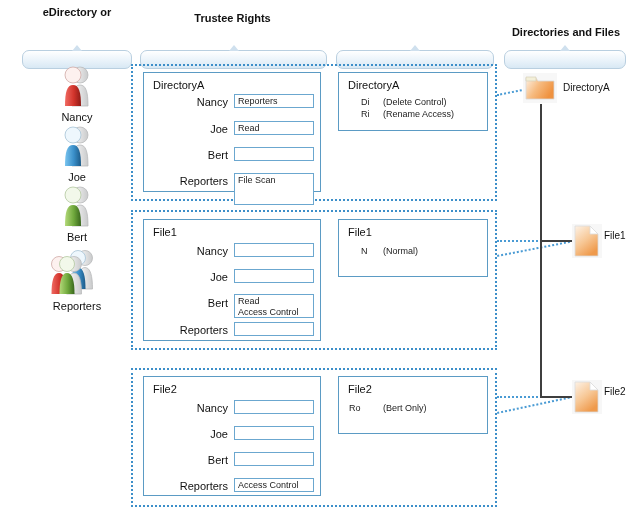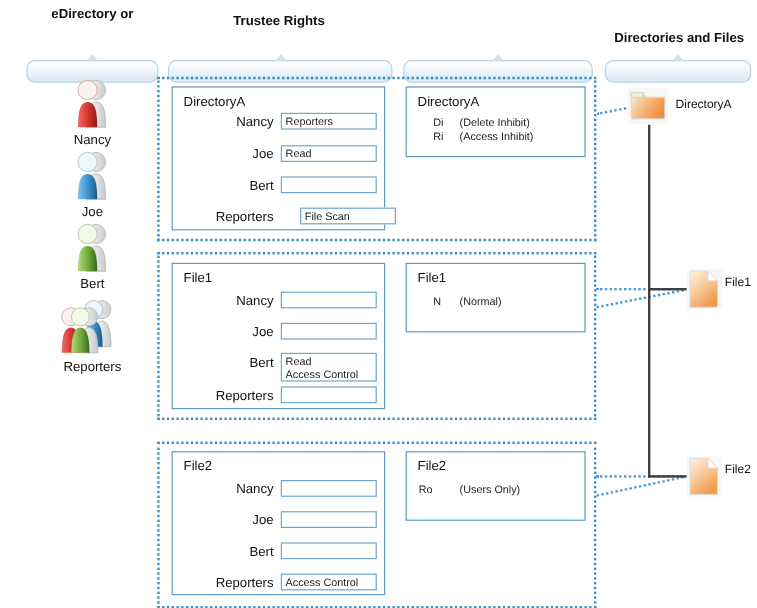--- a/index.html
+++ b/index.html
@@ -221,30 +221,30 @@
     <div class="trow" style="top:50px;">
       <div class="tlabel" style="left:0;width:84px;">Joe</div>
       <div class="tfield" style="left:90px;top:-2px;width:80px;height:14px;">Read</div>
     </div>
     <div class="trow" style="top:76px;">
       <div class="tlabel" style="left:0;width:84px;">Bert</div>
       <div class="tfield" style="left:90px;top:-2px;width:80px;height:14px;"></div>
     </div>
     <div class="trow" style="top:102px;">
       <div class="tlabel" style="left:0;width:84px;">Reporters</div>
-      <div class="tfield" style="left:90px;top:-2px;width:80px;height:14px;margin-left:16px;">File Scan</div>
+      <div class="tfield" style="left:90px;top:-2px;width:80px;height:32px;">File Scan</div>
     </div>
   </div>
 
   <div class="panel" style="left:338px;top:72px;width:150px;height:59px;">
     <div class="panel-title">DirectoryA</div>
     <div class="attr-code" style="left:22px;top:24px;">Di</div>
-    <div class="attr-line" style="left:44px;top:24px;">(Delete Inhibit)</div>
+    <div class="attr-line" style="left:44px;top:24px;">(Delete Control)</div>
     <div class="attr-code" style="left:22px;top:36px;">Ri</div>
-    <div class="attr-line" style="left:44px;top:36px;">(Access Inhibit)</div>
+    <div class="attr-line" style="left:44px;top:36px;">(Rename Access)</div>
   </div>
 
   <div class="dotgroup" style="left:131px;top:210px;width:366px;height:140px;"></div>
 
   <div class="panel" style="left:143px;top:219px;width:178px;height:122px;">
     <div class="panel-title">File1</div>
     <div class="trow" style="top:25px;">
       <div class="tlabel" style="left:0;width:84px;">Nancy</div>
       <div class="tfield" style="left:90px;top:-2px;width:80px;height:14px;"></div>
     </div>
@@ -287,21 +287,21 @@
     </div>
     <div class="trow" style="top:103px;">
       <div class="tlabel" style="left:0;width:84px;">Reporters</div>
       <div class="tfield" style="left:90px;top:-2px;width:80px;height:14px;">Access Control</div>
     </div>
   </div>
 
   <div class="panel" style="left:338px;top:376px;width:150px;height:58px;">
     <div class="panel-title">File2</div>
     <div class="attr-code" style="left:10px;top:26px;">Ro</div>
-    <div class="attr-line" style="left:44px;top:26px;">(Users Only)</div>
+    <div class="attr-line" style="left:44px;top:26px;">(Bert Only)</div>
   </div>
 
   <div class="conn" style="left:497px;top:94px;width:32px;transform:rotate(-11deg);"></div>
 
   <div class="conn" style="left:497px;top:240px;width:72px;"></div>
   <div class="conn" style="left:497px;top:255px;width:74px;transform:rotate(-11deg);"></div>
 
   <div class="conn" style="left:497px;top:396px;width:72px;"></div>
   <div class="conn" style="left:497px;top:412px;width:74px;transform:rotate(-12deg);"></div>
 

